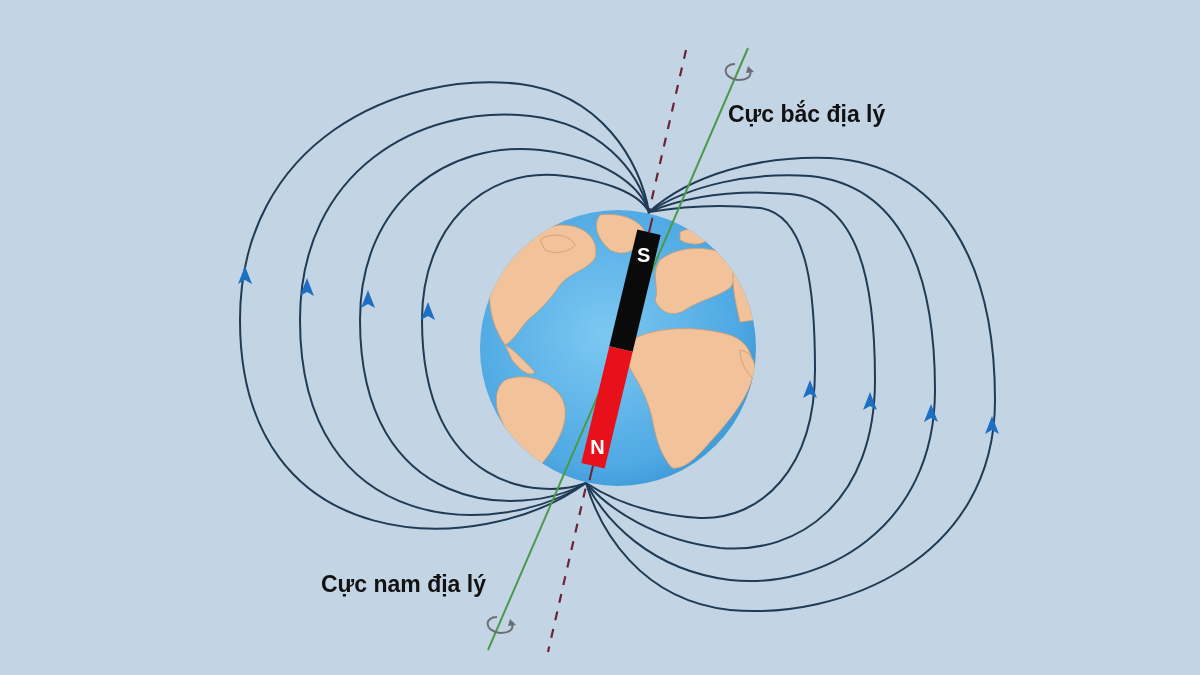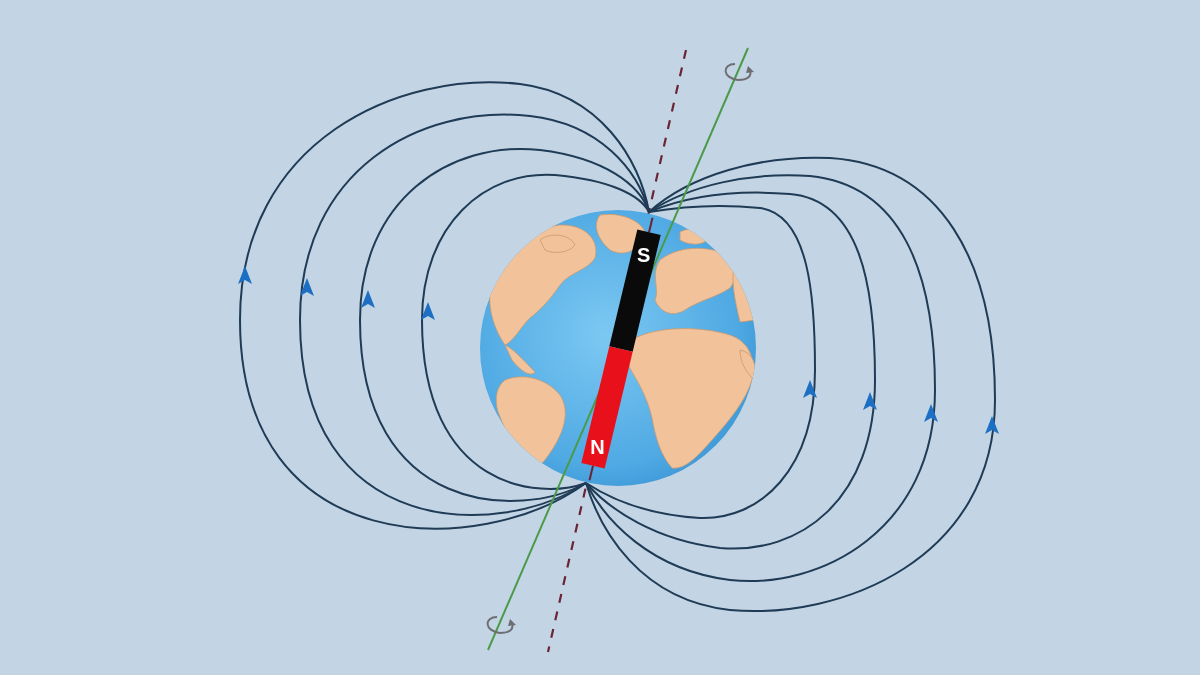--- a/index.html
+++ b/index.html
@@ -93,13 +93,15 @@
     <g transform="translate(621,349) rotate(13.5)">
       <line x1="0" y1="-135" x2="0" y2="-120" stroke="#6b2435" stroke-width="2"></line>
       <line x1="0" y1="120" x2="0" y2="135" stroke="#6b2435" stroke-width="2"></line>
       <rect x="-12" y="-120" width="24" height="120" fill="#0a0a0a"></rect>
       <rect x="-12" y="0" width="24" height="120" fill="#e8101a"></rect>
       <text x="0" y="-90" text-anchor="middle" font-family="Liberation Sans, sans-serif" font-weight="bold" font-size="20" fill="#ffffff" transform="rotate(-13.5 0 -97)">S</text>
       <text x="0" y="108" text-anchor="middle" font-family="Liberation Sans, sans-serif" font-weight="bold" font-size="20" fill="#ffffff" transform="rotate(-13.5 0 101)">N</text>
     </g>
   </svg>
 
+  <div id="label-north" class="label">Cực bắc địa lý</div>
+  <div id="label-south" class="label">Cực nam địa lý</div>
 </div>
 
 </body></html>

